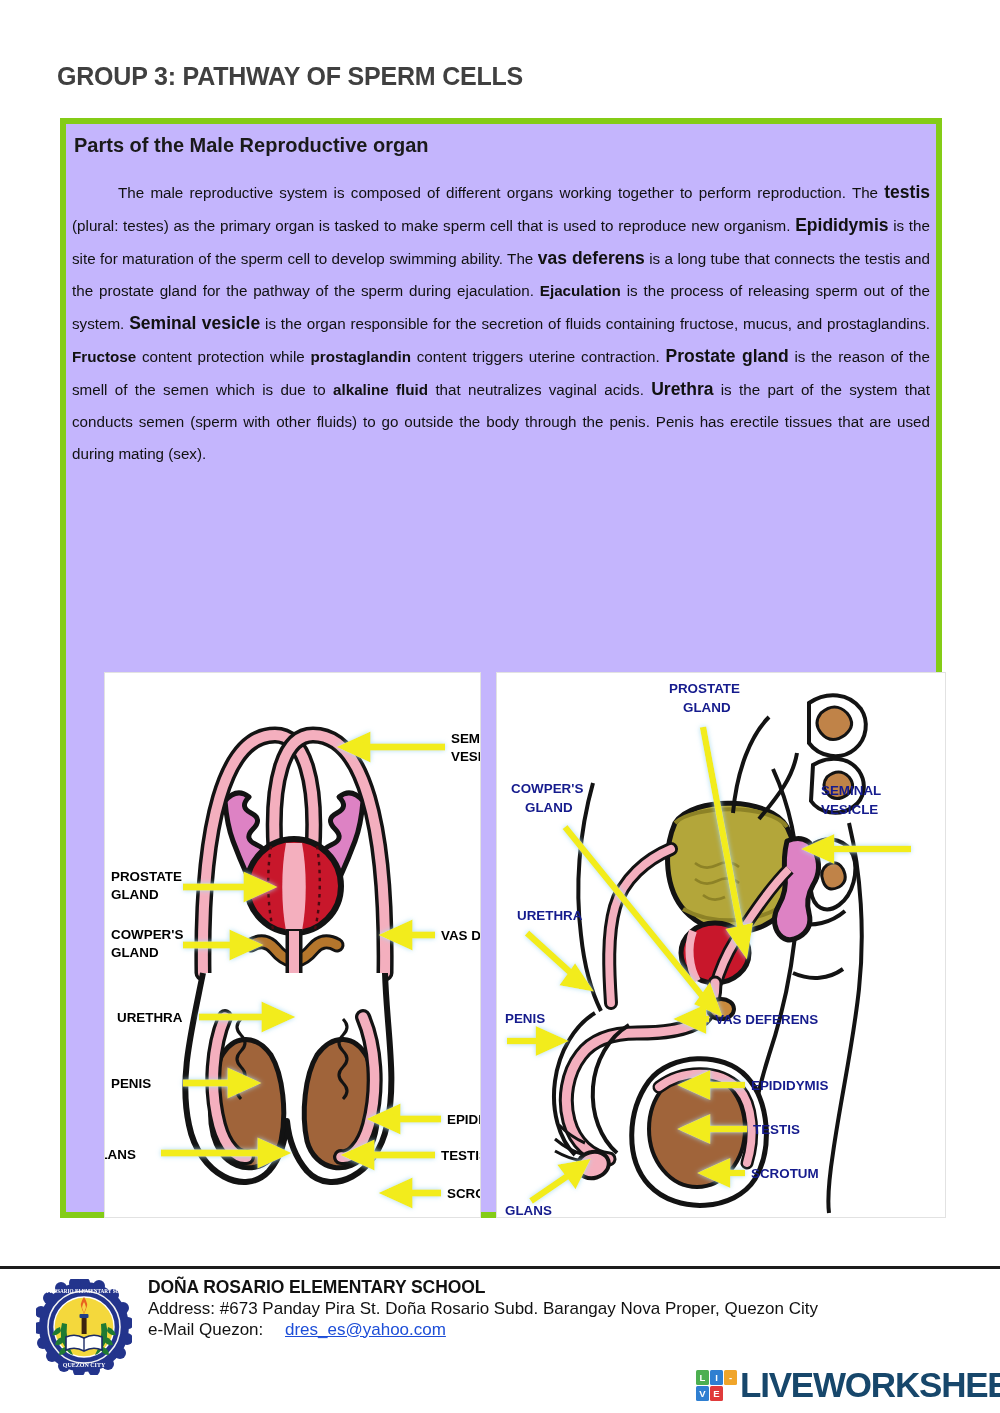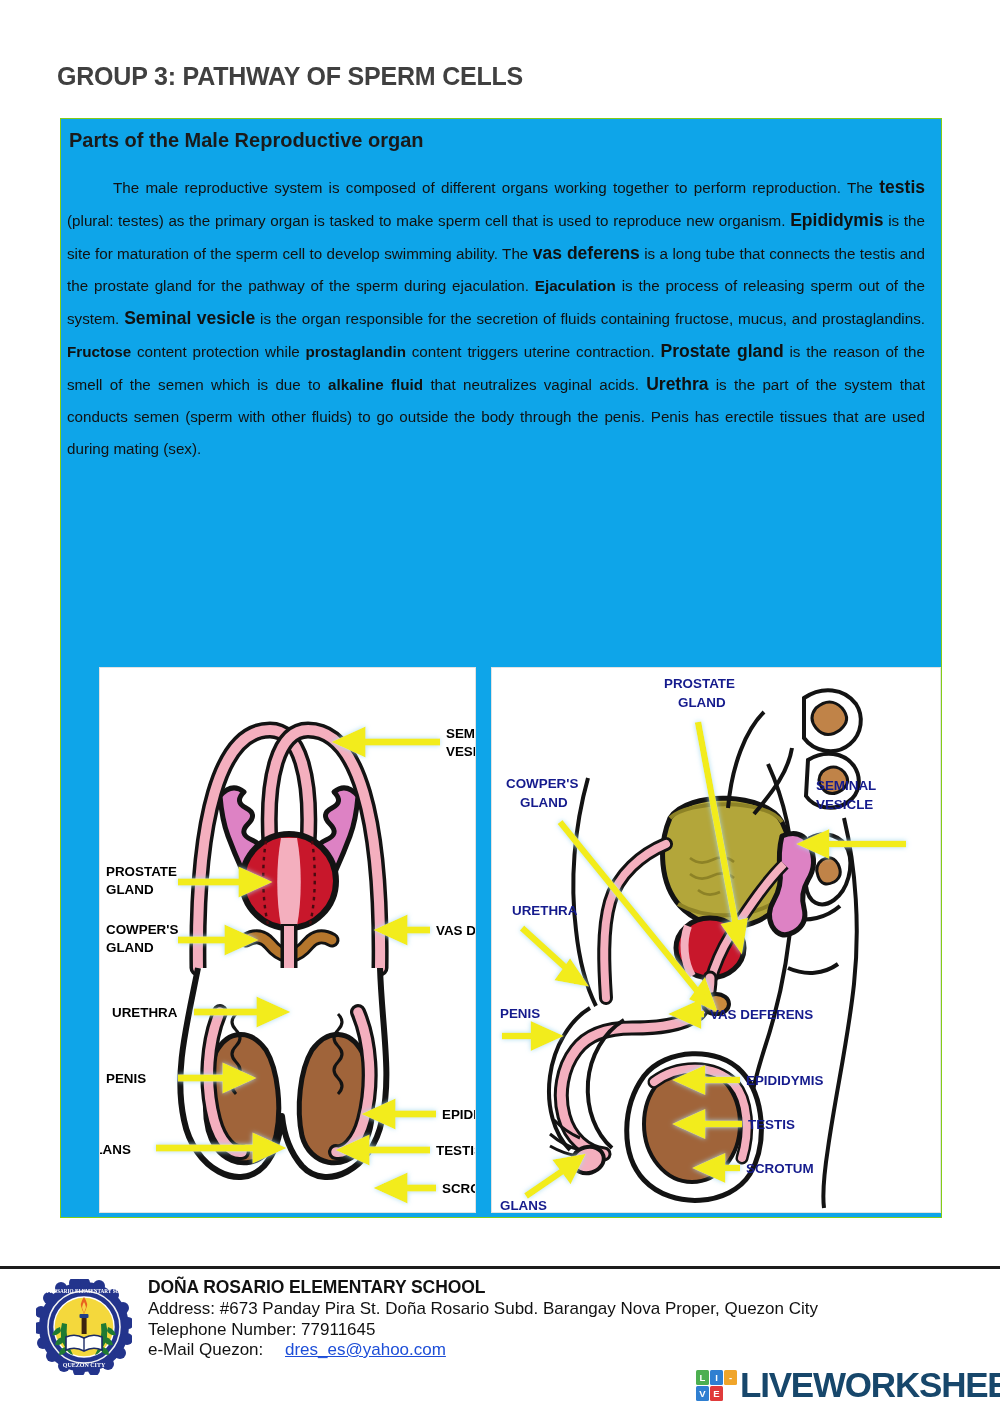--- a/index.html
+++ b/index.html
@@ -27,23 +27,23 @@
     color: #404040;
   }
 
   
   #content-box {
     position: absolute;
     left: 60px;
     top: 118px;
     width: 882px;
     height: 1100px;
-    border: 1px solid #84cc16;
+    border: 6px solid #84cc16;
     box-sizing: border-box;
-    background: #0ea5e9;
+    background: #c4b5fd;
   }
 
   #section-heading {
     position: absolute;
     left: 8px;
     top: 10px;
     font-size: 20px;
     font-weight: bold;
     color: #1a1a1a;
   }
@@ -457,21 +457,20 @@
 
       <text x="48" y="14" text-anchor="middle" font-family="'Liberation Serif', serif" font-size="5.2" font-weight="bold" fill="#ffffff">DOÑA ROSARIO ELEMENTARY SCHOOL</text>
       <text x="48" y="88" text-anchor="middle" font-family="'Liberation Serif', serif" font-size="6" font-weight="bold" fill="#ffffff">QUEZON CITY</text>
     </g>
   </svg>
 </div>
 
 <div id="footer-text">
   <div id="school-name">DOÑA ROSARIO ELEMENTARY SCHOOL</div>
   <div class="footer-line">Address: #673 Panday Pira St. Doña Rosario Subd. Barangay Nova Proper, Quezon City</div>
-  <div class="footer-line">Telephone Number: 77911645</div>
   <div class="footer-line"><span>e-Mail Quezon: </span><a id="email-link" href="#">dres_es@yahoo.com</a></div>
 </div>
 
 <div id="lws-logo">
   <div id="lws-tiles">
       <div class="lws-tile" style="background: rgb(76, 175, 80);">L</div>
       <div class="lws-tile" style="background: rgb(47, 127, 209);">I</div>
       <div class="lws-tile" style="background: rgb(240, 165, 42);">-</div>
       <div class="lws-tile" style="background: rgb(47, 127, 209);">V</div>
       <div class="lws-tile" style="background: rgb(224, 59, 59);">E</div>

